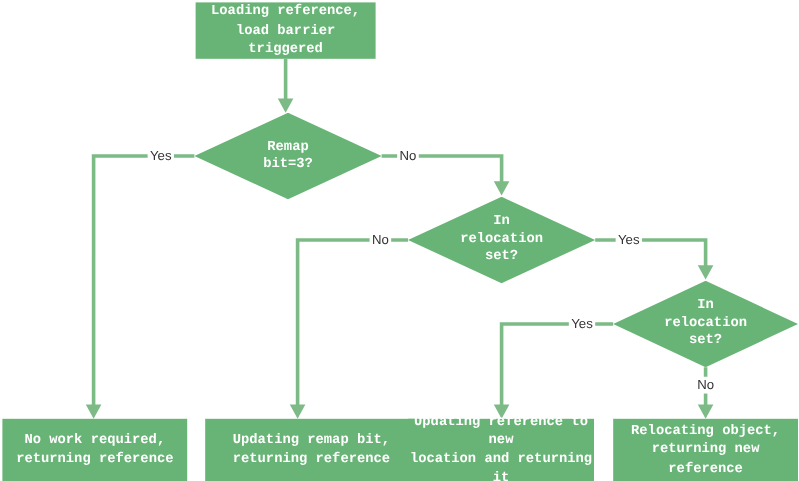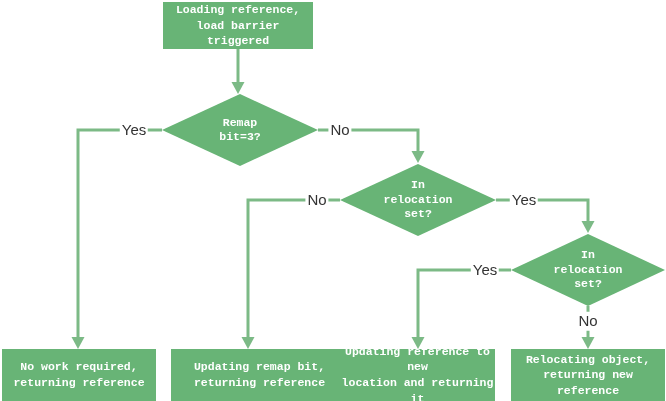--- a/index.html
+++ b/index.html
@@ -30,21 +30,21 @@
   }
   .diamond {
     clip-path: polygon(50% 0%, 100% 50%, 50% 100%, 0% 50%);
     line-height: 1.25;
   }
   .edge-label {
     position: absolute;
     transform: translate(-50%, -50%);
     background: var(--label-bg, #ffffff);
     color: var(--label-text, #333333);
-    font-size: 15px;
+    font-size: 11px;
     line-height: 1.1;
     padding: 1px 2px;
     white-space: nowrap;
   }
 </style>
 </head>
 <body>
 
 <div class="canvas">
 

